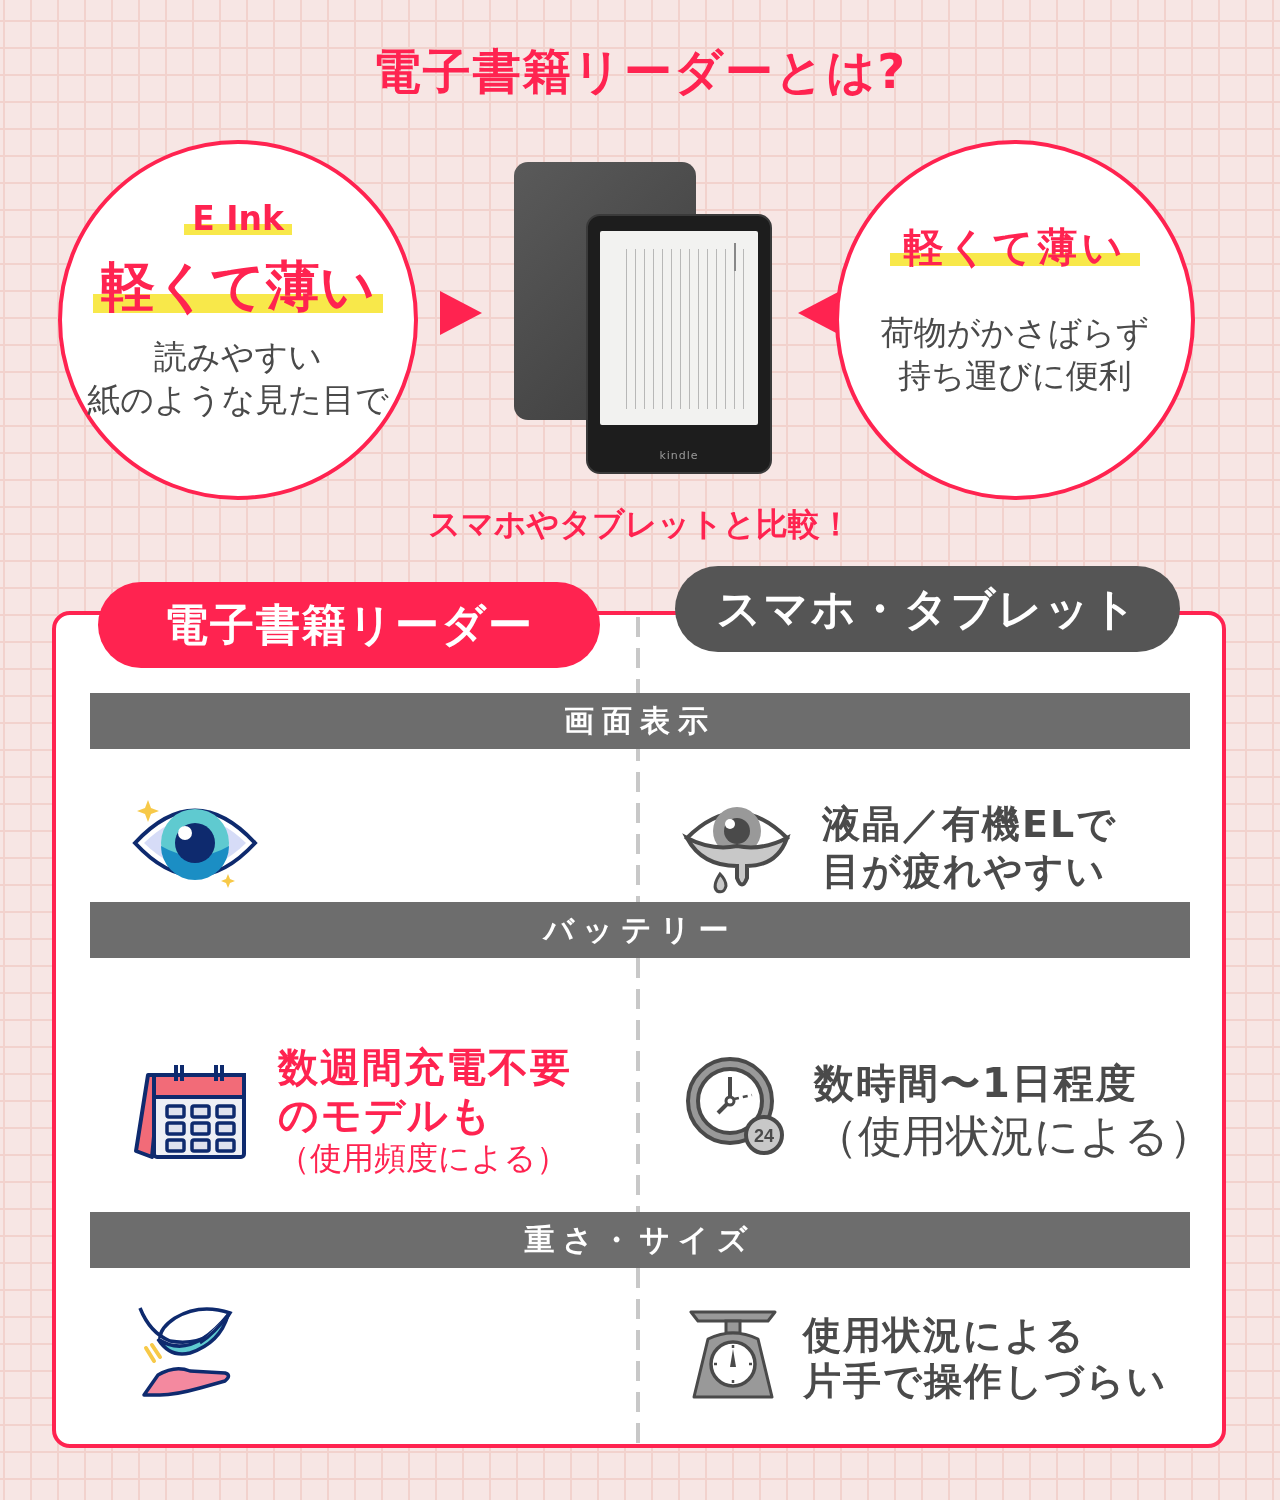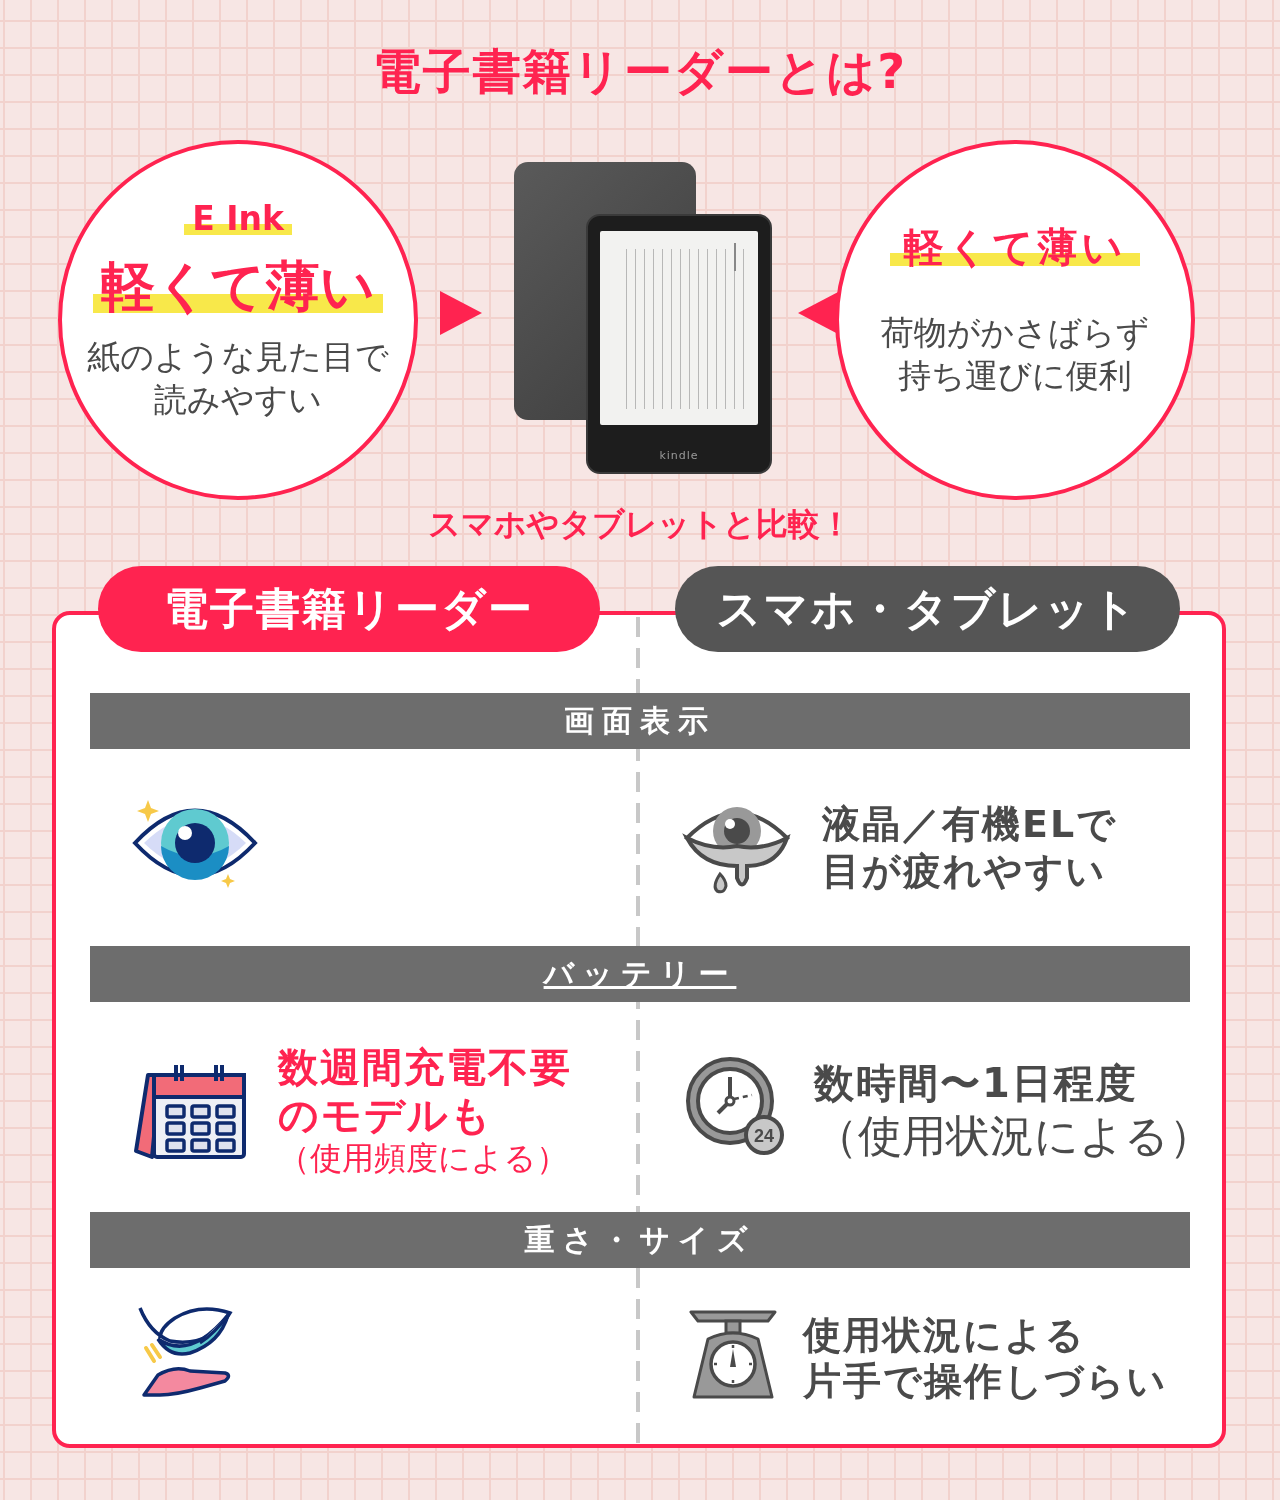--- a/index.html
+++ b/index.html
@@ -72,21 +72,21 @@
   }
   .card {
     position: absolute; left: 52px; top: 611px; width: 1174px; height: 837px;
     background: #fff; border: 4px solid #ff2350; border-radius: 18px;
   }
   .pill {
     position: absolute; top: 566px; height: 86px; border-radius: 43px;
     color: #fff; font-size: 44px; font-weight: bold; text-align: center; line-height: 86px;
     letter-spacing: 2px;
   }
-  .pill-left { left: 98px; width: 502px; background: #ff2350; }
+  .pill-left { left: 98px; width: 502px; background: #ff2350; margin-top: 16px; }
   .pill-right { left: 675px; width: 505px; background: #555555; }
   .divider {
     position: absolute; left: 636px; top: 617px; width: 4px; height: 826px;
     background: repeating-linear-gradient(to bottom, #c8c8c8 0px, #c8c8c8 20px, transparent 20px, transparent 31px);
   }
   .cat {
     position: absolute; left: 90px; width: 1100px; height: 56px; background: #6d6d6d;
     color: #fff; font-size: 30px; font-weight: bold; text-align: center; line-height: 56px;
     letter-spacing: 8px;
   }
@@ -103,22 +103,22 @@
 <h1 class="title">電子書籍リーダーとは?</h1>
 
 <div class="bubble bubble-left">
   <div class="hl-wrap" style="top:56px;">
     <span class="hl" style="font-size:33px;">E Ink</span>
   </div>
   <div class="hl-wrap" style="top:112px;">
     <span class="hl" style="font-size:54px;">軽くて薄い</span>
   </div>
   <div class="sub" style="top:192px;">
+    <div>読みやすい</div>
     <div>紙のような見た目で</div>
-    <div>読みやすい</div>
   </div>
 </div>
 <div class="pointer pointer-left"></div>
 
 <div class="kindle">
   <div class="kindle-back"></div>
   <div class="kindle-front">
     <div class="kindle-screen">
       <div class="heading-line"></div>
       <div class="lines"></div>
@@ -172,21 +172,21 @@
       <path d="M5 42 Q30 55 55 50 Q80 55 105 42 Q95 70 65 70 L65 82 Q60 95 55 82 L55 70 Q20 70 5 42Z" fill="#c8c8c8" stroke="#4a4a4a" stroke-width="4"></path>
       <path d="M38 78 Q30 90 35 95 Q42 98 44 90 Q44 84 38 78Z" fill="#c8c8c8" stroke="#4a4a4a" stroke-width="3"></path>
     </svg>
   </span>
   <div style="margin-left:30px; font-size:38px; line-height:1.22; letter-spacing:2px;" class="txt-gray">
     <div>液晶／有機ELで</div>
     <div>目が疲れやすい</div>
   </div>
 </div>
 
-<div class="cat" style="top:946px;text-decoration:underline;">バッテリー</div>
+<div class="cat" style="top:902px;">バッテリー</div>
 
 <div class="cell" style="left:130px; top:1040px; height:140px;">
   <span class="icon">
     <svg width="120" height="110" viewBox="0 0 120 110">
       <path d="M18 22 L6 98 L22 104 L30 22Z" fill="#f26b78" stroke="#0e2a6e" stroke-width="4" stroke-linejoin="round"></path>
       <rect x="24" y="22" width="90" height="82" rx="3" fill="#eef0f6" stroke="#0e2a6e" stroke-width="4"></rect>
       <rect x="24" y="22" width="90" height="22" fill="#f26b78" stroke="#0e2a6e" stroke-width="4"></rect>
       <line x1="46" y1="12" x2="46" y2="28" stroke="#0e2a6e" stroke-width="4"></line>
       <line x1="52" y1="12" x2="52" y2="28" stroke="#0e2a6e" stroke-width="4"></line>
       <line x1="86" y1="12" x2="86" y2="28" stroke="#0e2a6e" stroke-width="4"></line>

